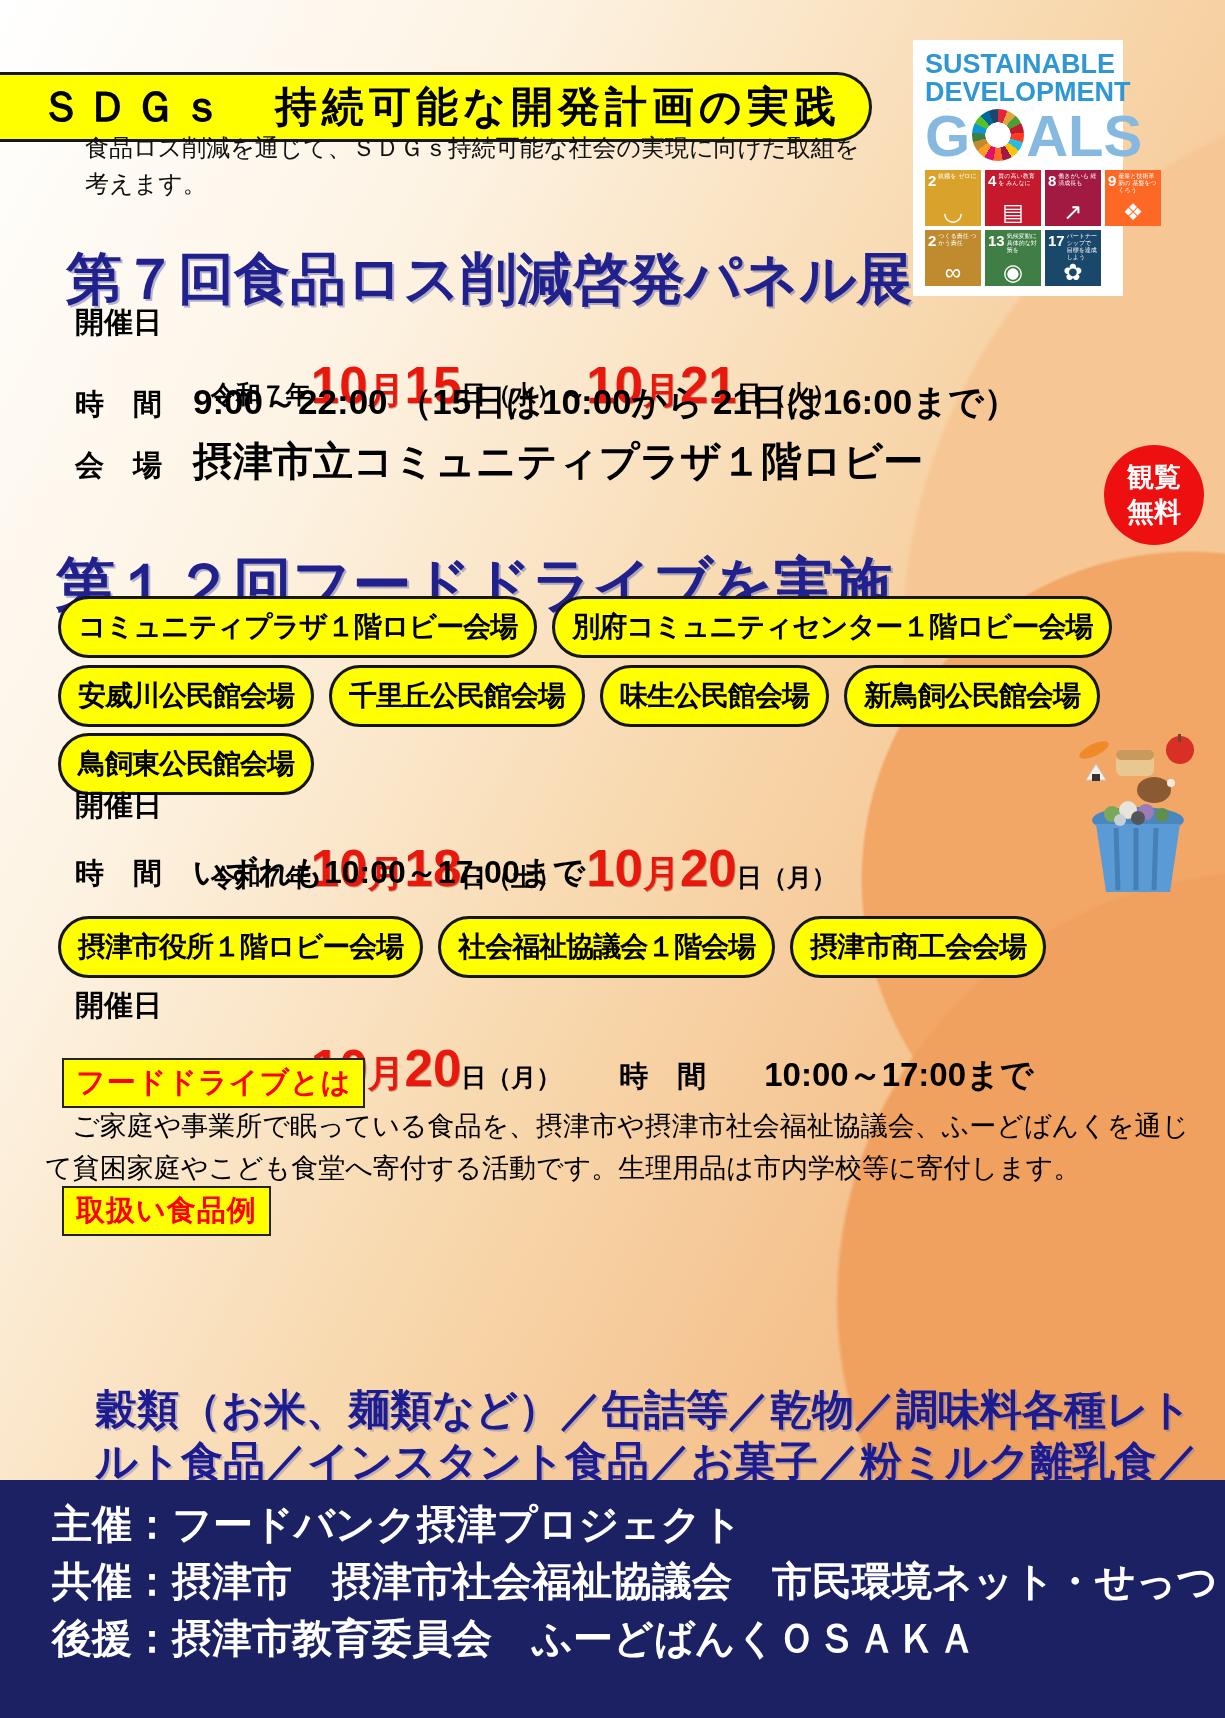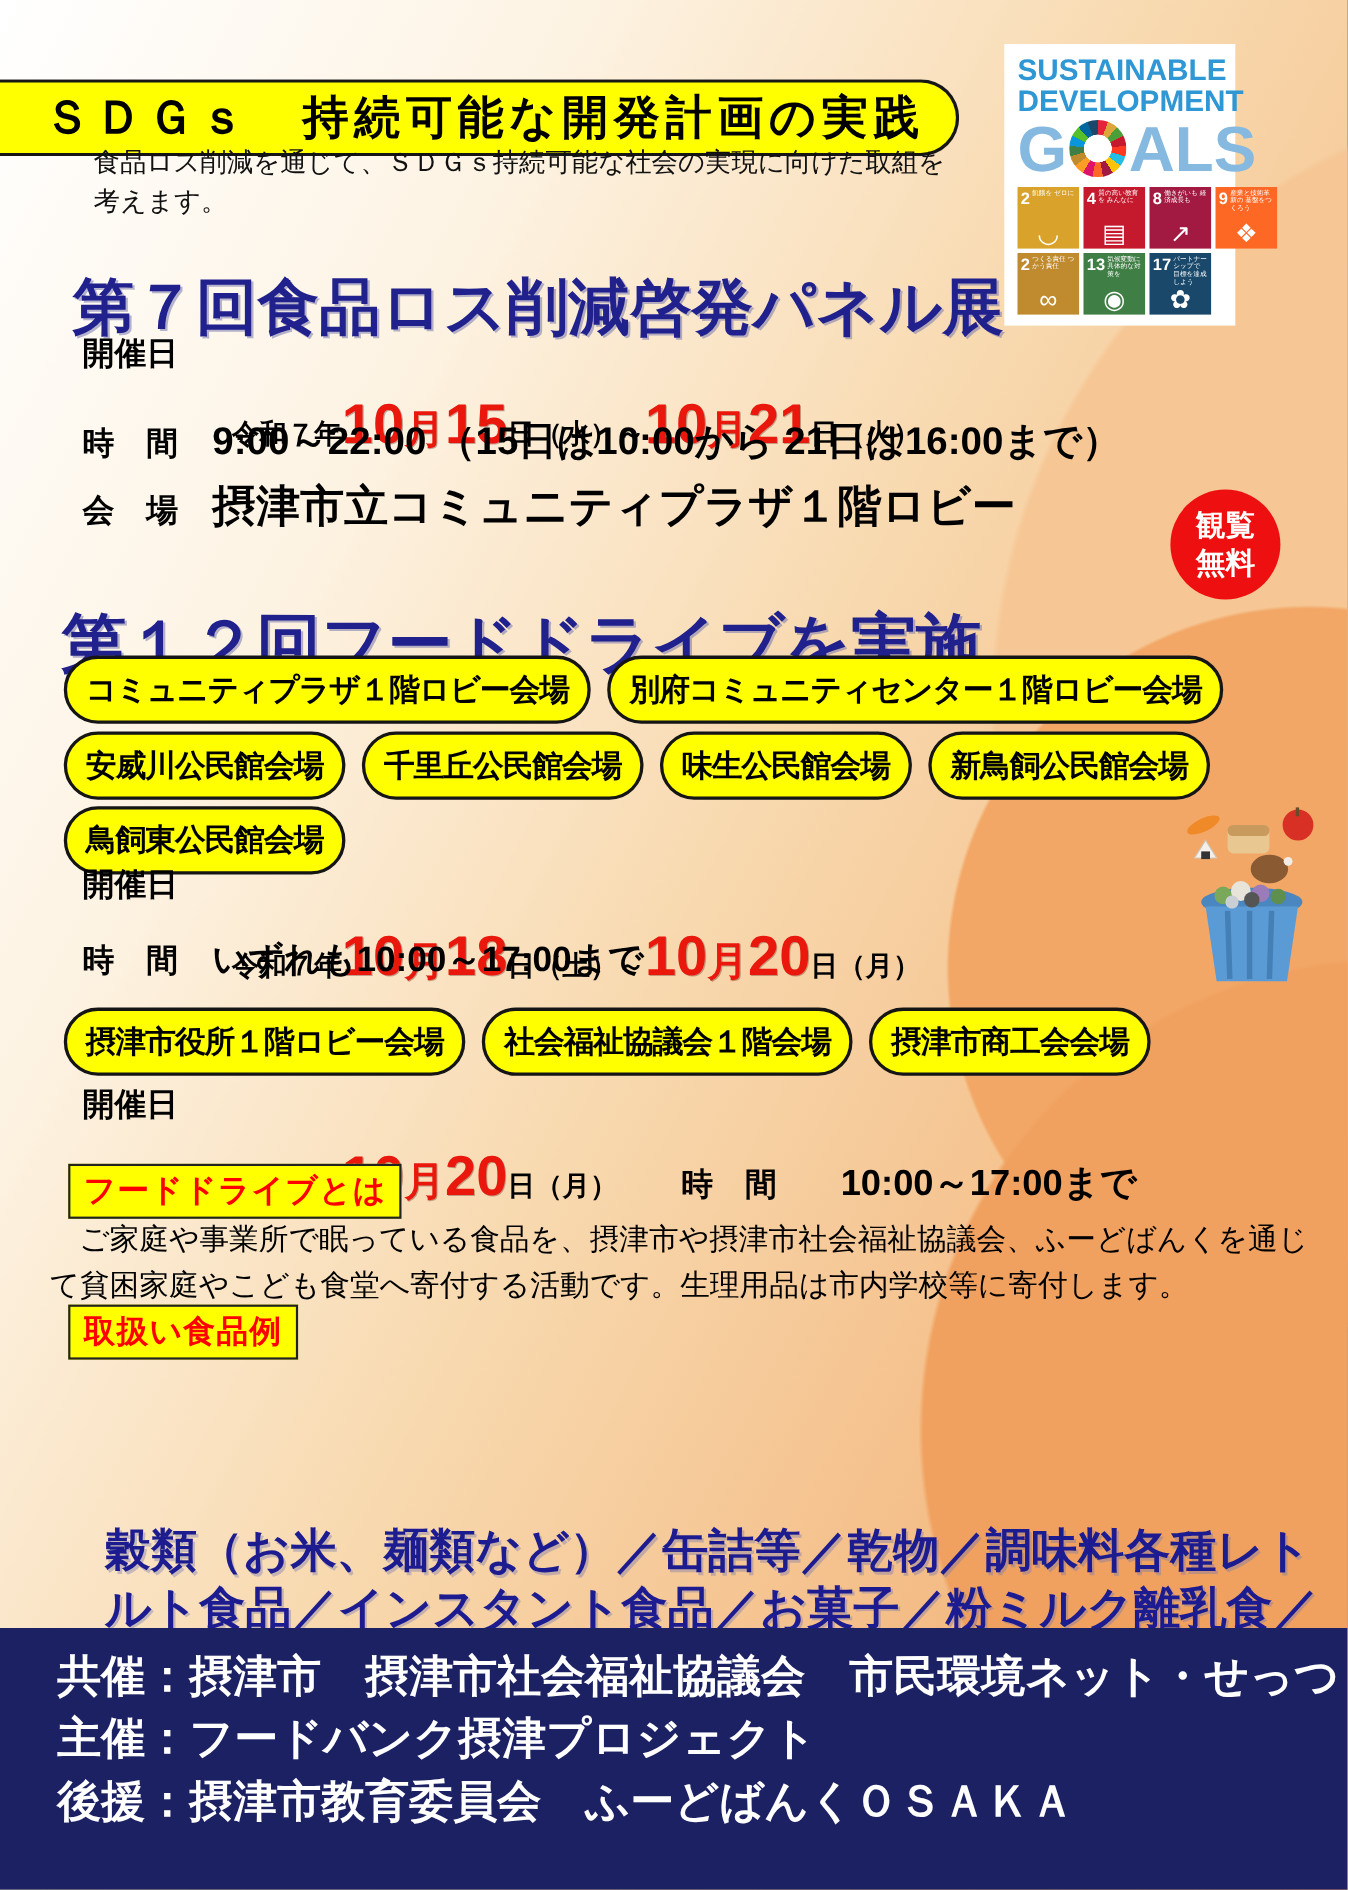--- a/index.html
+++ b/index.html
@@ -44,21 +44,21 @@
   .parts .rn{font-size:51px;color:#e9170c;text-shadow:1px 1px 0 rgba(90,30,20,0.35);}
   .parts .rk{font-size:37px;color:#e9170c;text-shadow:1px 1px 0 rgba(90,30,20,0.35);}
   .parts .lab{font-size:29px;}
   .parts .bs{font-size:33px;}
   .val-lg{font-size:35px;font-weight:bold;color:#000;}
   .val-xl{font-size:40px;font-weight:bold;color:#000;}
   .val-md{font-size:32px;font-weight:bold;color:#000;}
   #date1{top:305px;} #time1{top:381px;} #venue1{top:437px;}
   #date2{top:788px;} #time2{top:853px;} #date3{top:988px;}
   
-  .badge{position:absolute;left:1064px;top:445px;width:100px;height:100px;border-radius:50%;
+  .badge{position:absolute;left:1104px;top:445px;width:100px;height:100px;border-radius:50%;
     display:flex;flex-direction:column;align-items:center;justify-content:center;
     color:#fff;font-size:27px;font-weight:bold;line-height:1.3;}
   
   .pill-row{position:absolute;left:58px;display:flex;gap:15px;}
   #rowA{top:596px;} #rowB{top:665px;} #rowC{top:733px;} #rowD{top:916px;}
   .pill{background:#ffff00;border:3px solid #151515;border-radius:33px;padding:9px 17px;
     font-size:28px;font-weight:bold;letter-spacing:-1px;color:#000;white-space:nowrap;}
   
   .tag{position:absolute;background:#ffff00;border:2px solid #222;padding:3px 12px;
     font-size:29px;font-weight:bold;color:#ff0000;letter-spacing:1px;white-space:nowrap;text-align:right;}
@@ -256,18 +256,18 @@
   <div class="tag" id="tk-label">取扱い食品例</div>
   <div class="food-list">
     
   <div>穀類（お米、麺類など）／缶詰等／乾物／調味料各種レト</div><div>ルト食品／インスタント食品／お菓子／粉ミルク離乳食／</div><div>紙おむつ（子ども・大人共）／ギフトパック／生理用品</div></div>
   <div class="notes">
     
   <div>※包装や外装が破損していない未開封のもので、1ヶ月以上の賞味期限のあるもの。</div><div>　常温保存のもの。瓶詰め食品でないものをお願いします。アルコール類はご遠慮ください。</div></div>
 
   <div class="footer" style="background: rgb(27, 33, 98);">
 
-  <div class="footer-line">共催：摂津市　摂津市社会福祉協議会　市民環境ネット・せっつ</div>
-      <div class="footer-line">主催：フードバンク摂津プロジェクト</div>
+  <div class="footer-line">主催：フードバンク摂津プロジェクト</div>
+      <div class="footer-line">共催：摂津市　摂津市社会福祉協議会　市民環境ネット・せっつ</div>
       <div class="footer-line">後援：摂津市教育委員会　ふーどばんくＯＳＡＫＡ</div>
     </div>
 
 </div>
 
 </body></html>

